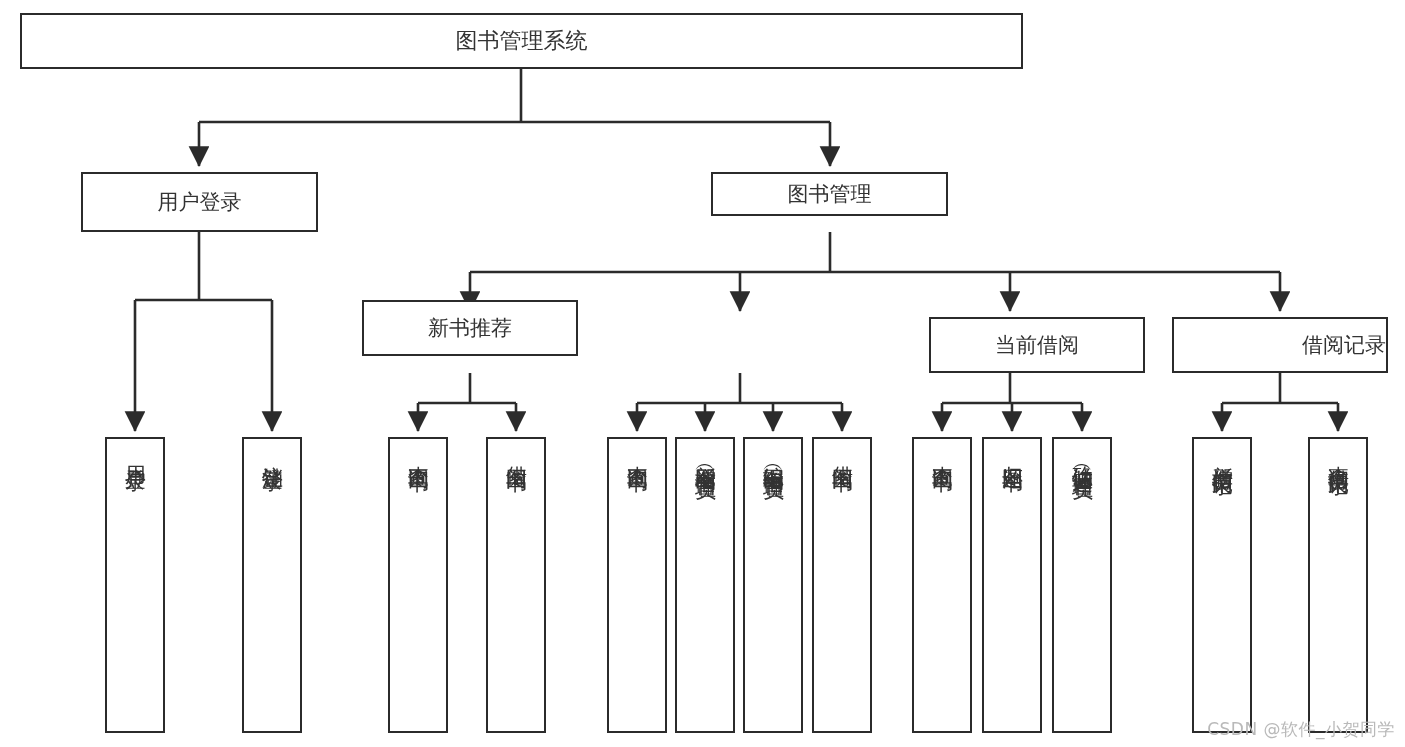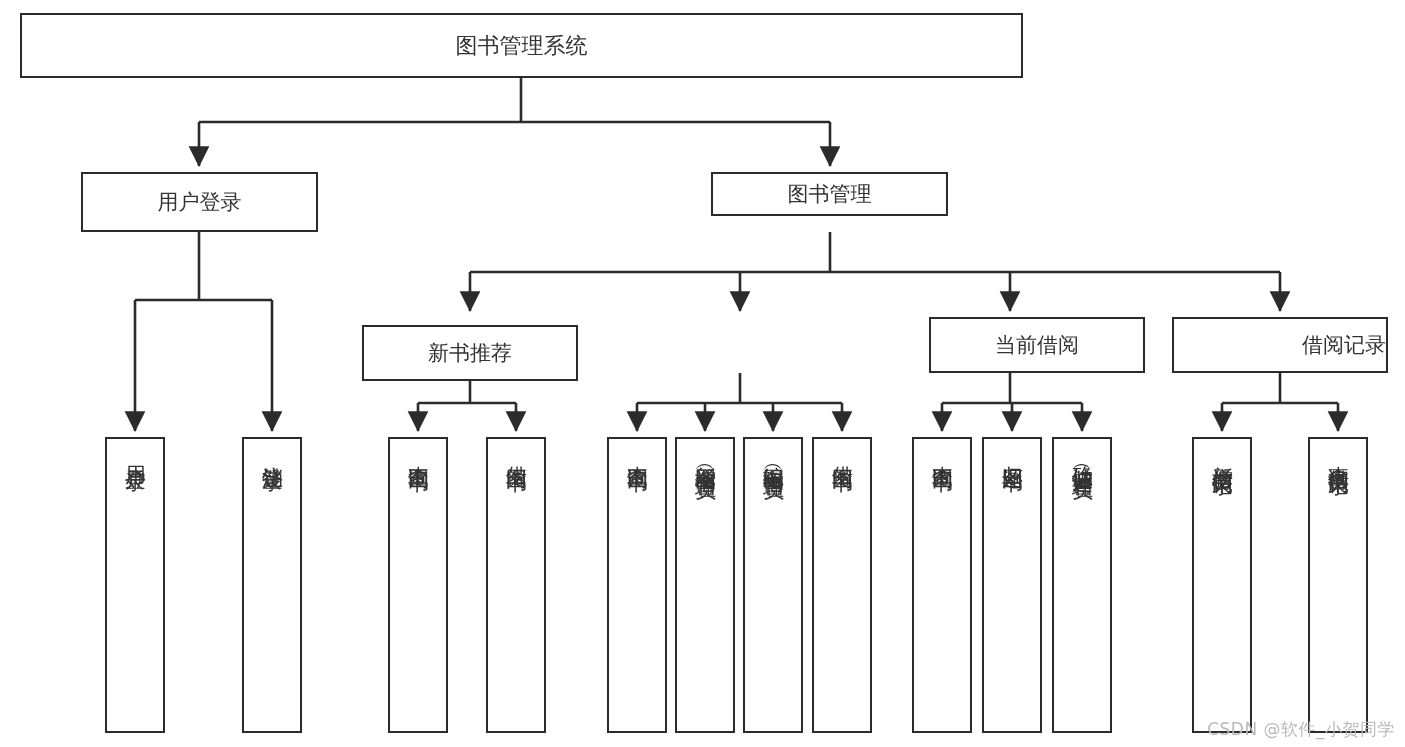--- a/index.html
+++ b/index.html
@@ -120,32 +120,32 @@
       <path d="M1012,403 L1012,431" marker-end="url(#arrowhead)"></path>
       <path d="M1082,403 L1082,431" marker-end="url(#arrowhead)"></path>
 
       <path d="M1280,373 L1280,403"></path>
       <path d="M1222,403 L1338,403"></path>
       <path d="M1222,403 L1222,431" marker-end="url(#arrowhead)"></path>
       <path d="M1338,403 L1338,431" marker-end="url(#arrowhead)"></path>
     </g>
   </svg>
 
-  <div class="node-box horiz root-box" style="left:20px; top:13px; width:1003px; height:65px;">
+  <div class="node-box horiz root-box" style="left:20px; top:13px; width:1003px; height:56px;">
     <span class="node-label">图书管理系统</span>
   </div>
 
   <div class="node-box horiz" style="left:81px; top:172px; width:237px; height:60px;">
     <span class="node-label">用户登录</span>
   </div>
   <div class="node-box horiz" style="left:711px; top:172px; width:237px; height:44px;">
     <span class="node-label">图书管理</span>
   </div>
 
-  <div class="node-box horiz" style="left:362px; top:325px; width:216px; height:56px;">
+  <div class="node-box horiz" style="left:362px; top:300px; width:216px; height:56px;">
     <span class="node-label">新书推荐</span>
   </div>
   <div class="node-box horiz" style="left:929px; top:317px; width:216px; height:56px;">
     <span class="node-label">当前借阅</span>
   </div>
   <div class="node-box horiz" style="left:1172px; top:317px; width:216px; height:56px;justify-content:flex-end;">
     <span class="node-label">借阅记录</span>
   </div>
 
   <div class="node-box vert" style="left:105px; top:437px; width:60px; height:296px;">

